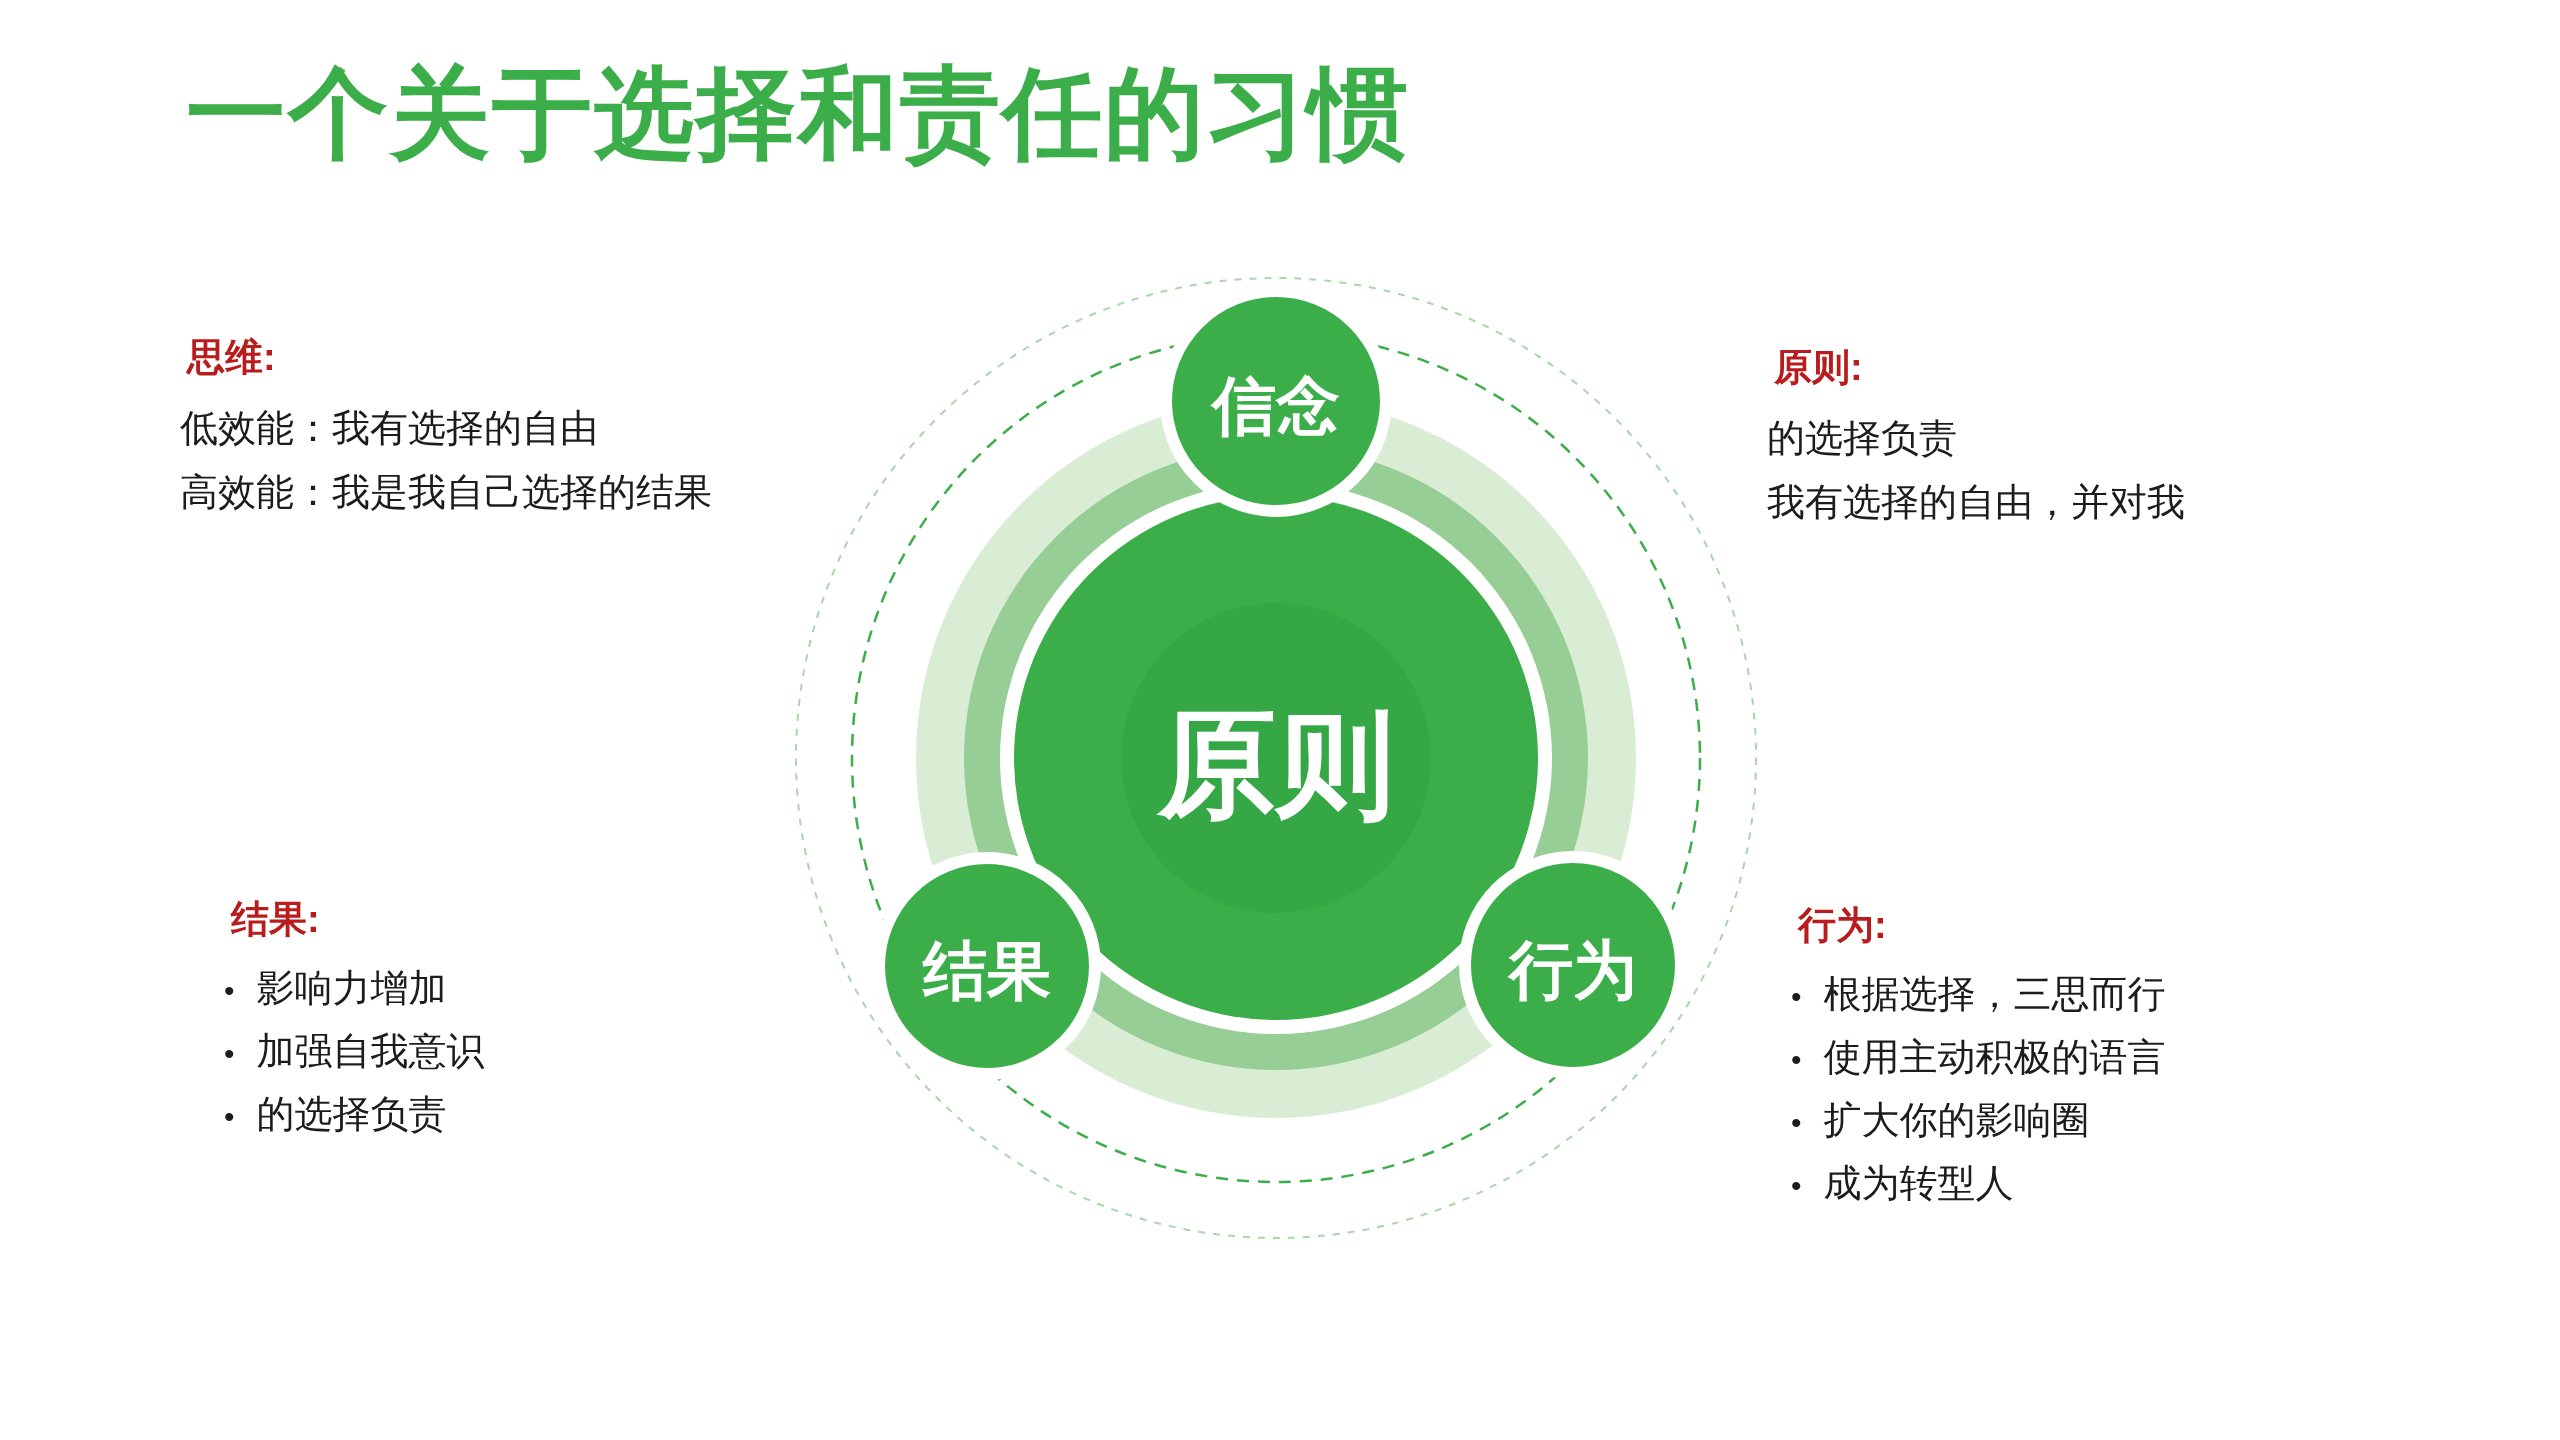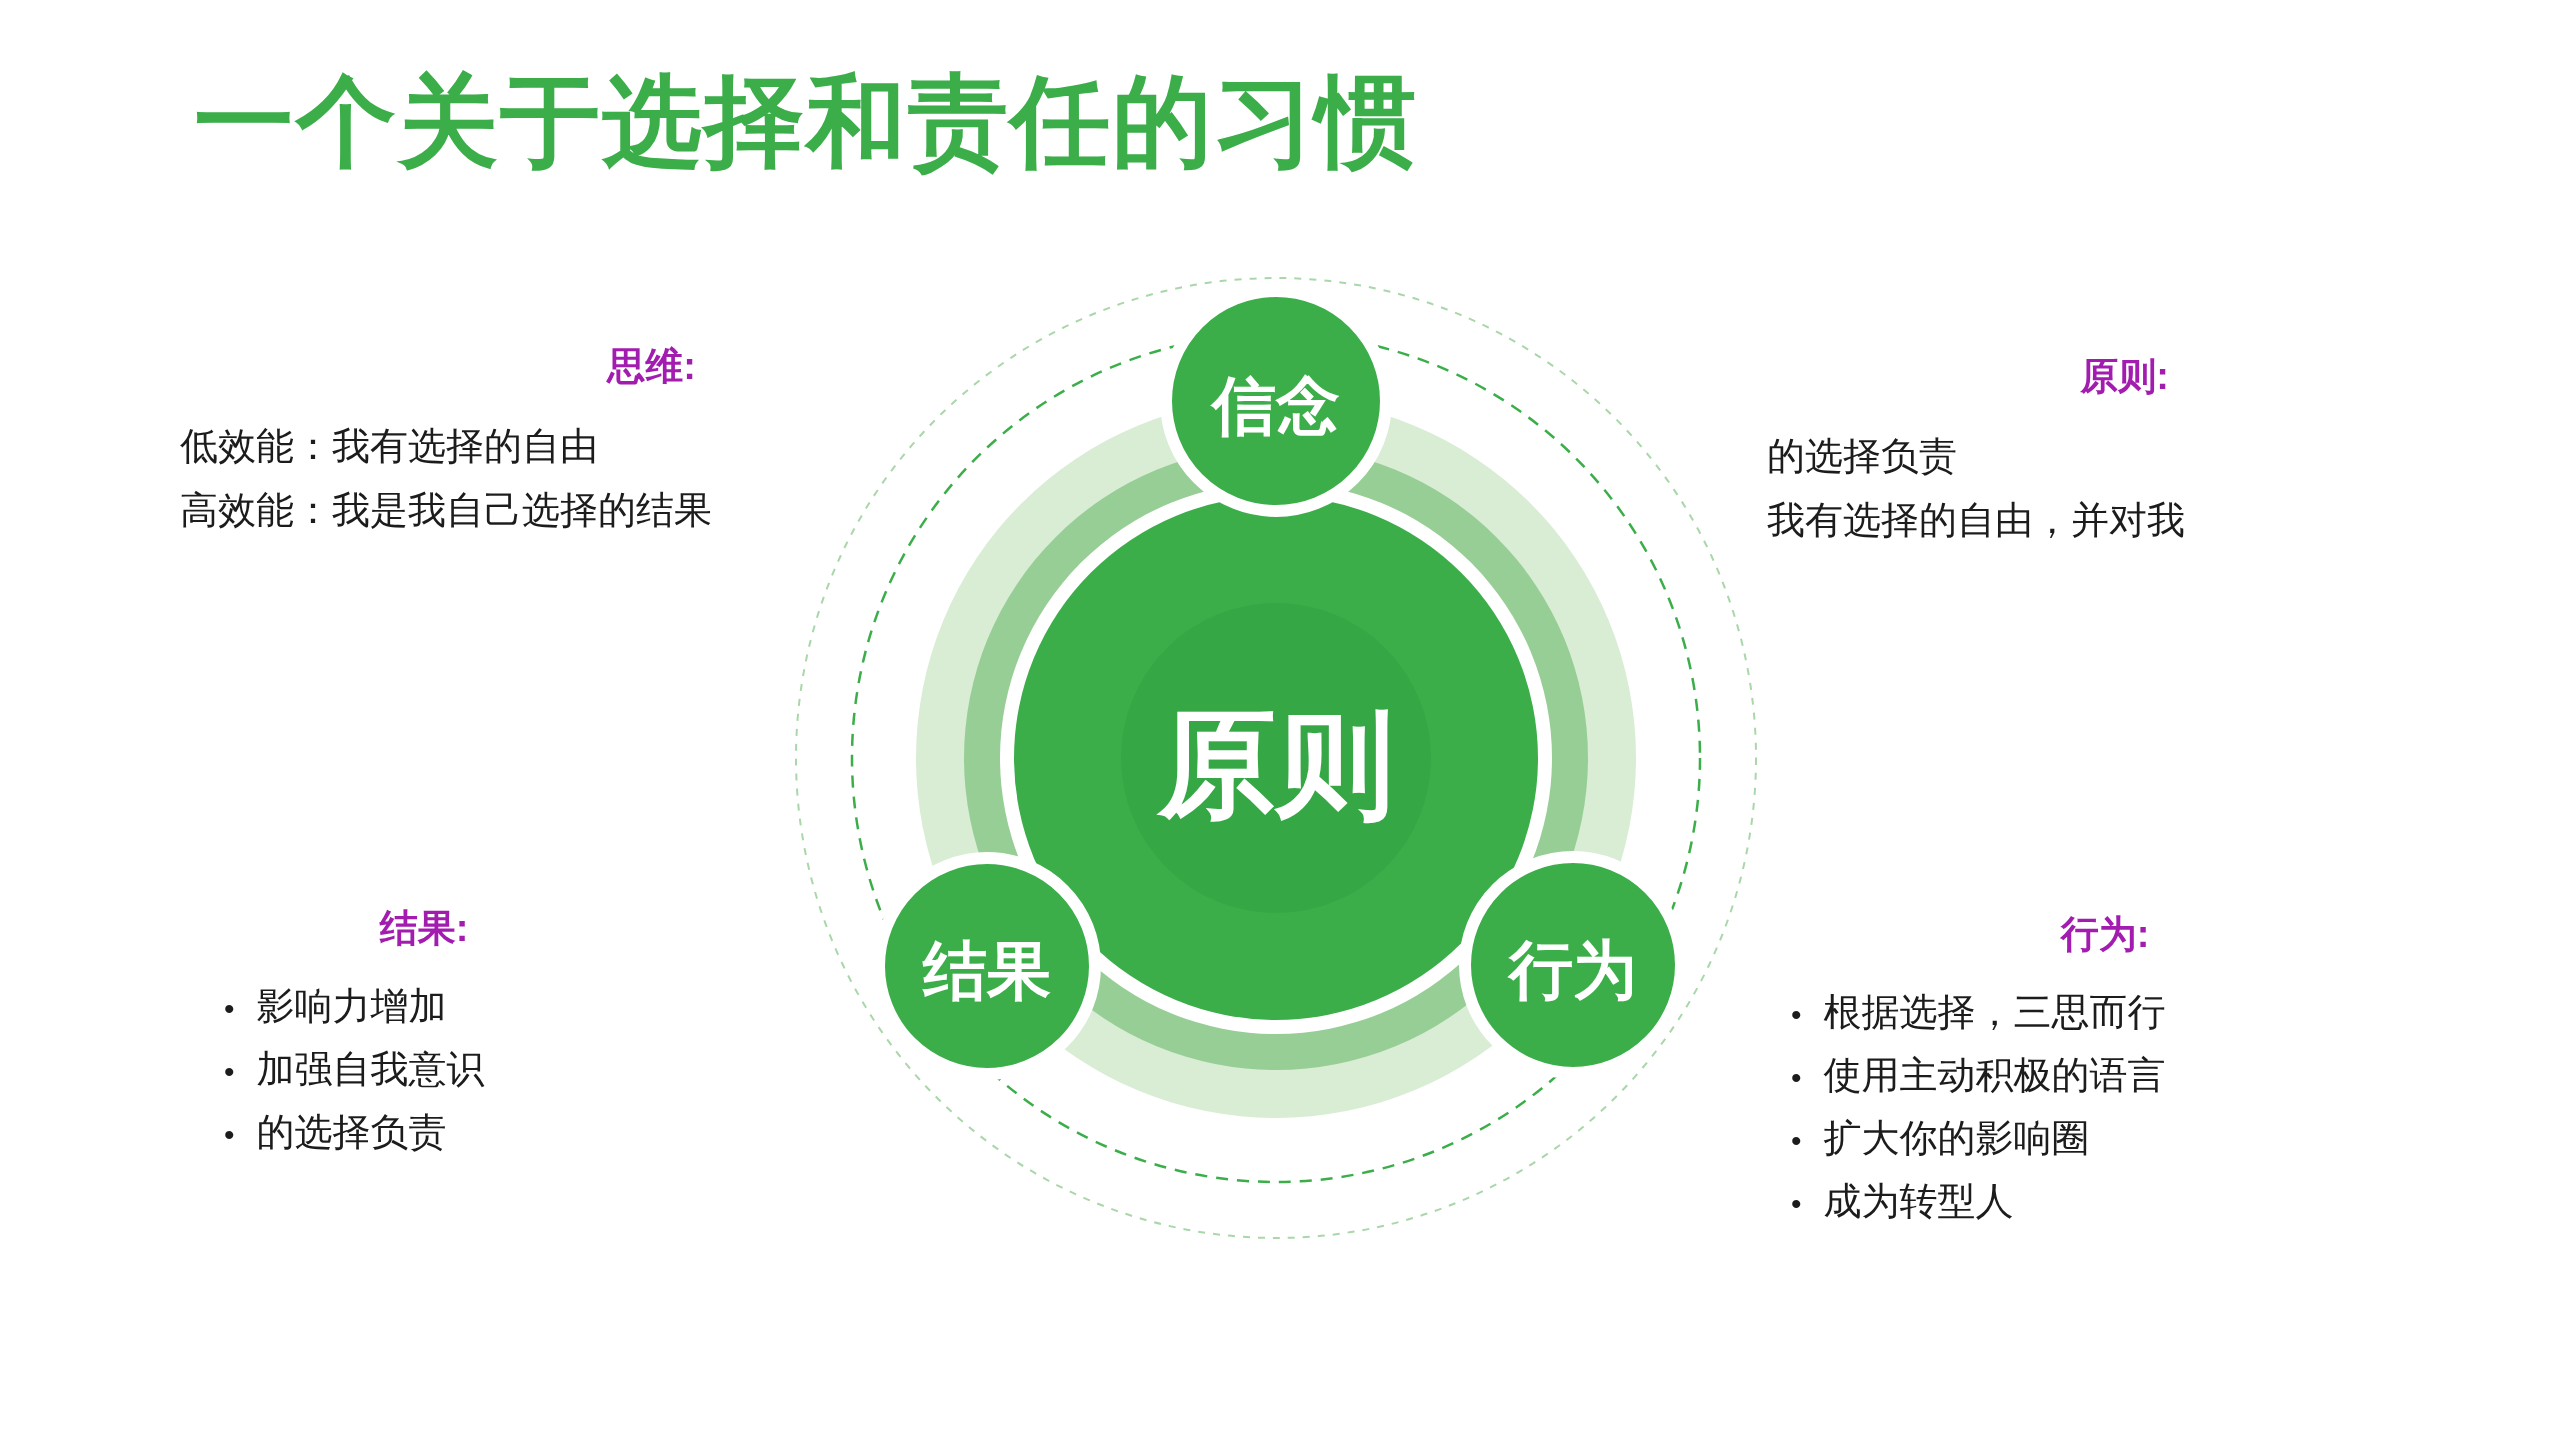--- a/index.html
+++ b/index.html
@@ -6,21 +6,21 @@
   body{
     width:2560px;height:1440px;
     background:#ffffff;
     font-family:"Liberation Sans", sans-serif;
     position:relative;
     overflow:hidden;
   }
   .title{
     position:absolute;
     left:178px; top:40px;
-    margin:16px;
+    margin:8px;
     font-size:100px;
     font-weight:800;
     letter-spacing:2px;
     color:#3BAE4A;
     white-space:nowrap;
   }
   .diagram{
     position:absolute;
     left:790px; top:272px;
     width:972px; height:972px;
@@ -35,25 +35,24 @@
     font-family:"Liberation Sans", sans-serif;
     font-weight:800;
   }
   .tblock{
     position:absolute;
     font-size:38px;
     line-height:64px;
     color:#1c1c1c;
   }
   .tblock .heading{
-    margin:16px;
+    margin:7px;
     font-size:38px;
     font-weight:800;
-    color:#a21caf;
-    text-align:right;
+    color:#b91c1c;
   }
   .tblock p{margin:0;}
   .mindset{left:180px; top:318px;}
   .principle{left:1767px; top:328px;}
   .results{left:224px; top:880px;}
   .behavior{left:1791px; top:886px;}
   ul.bullets{
     list-style:none;
     margin:0; padding:0;
   }

